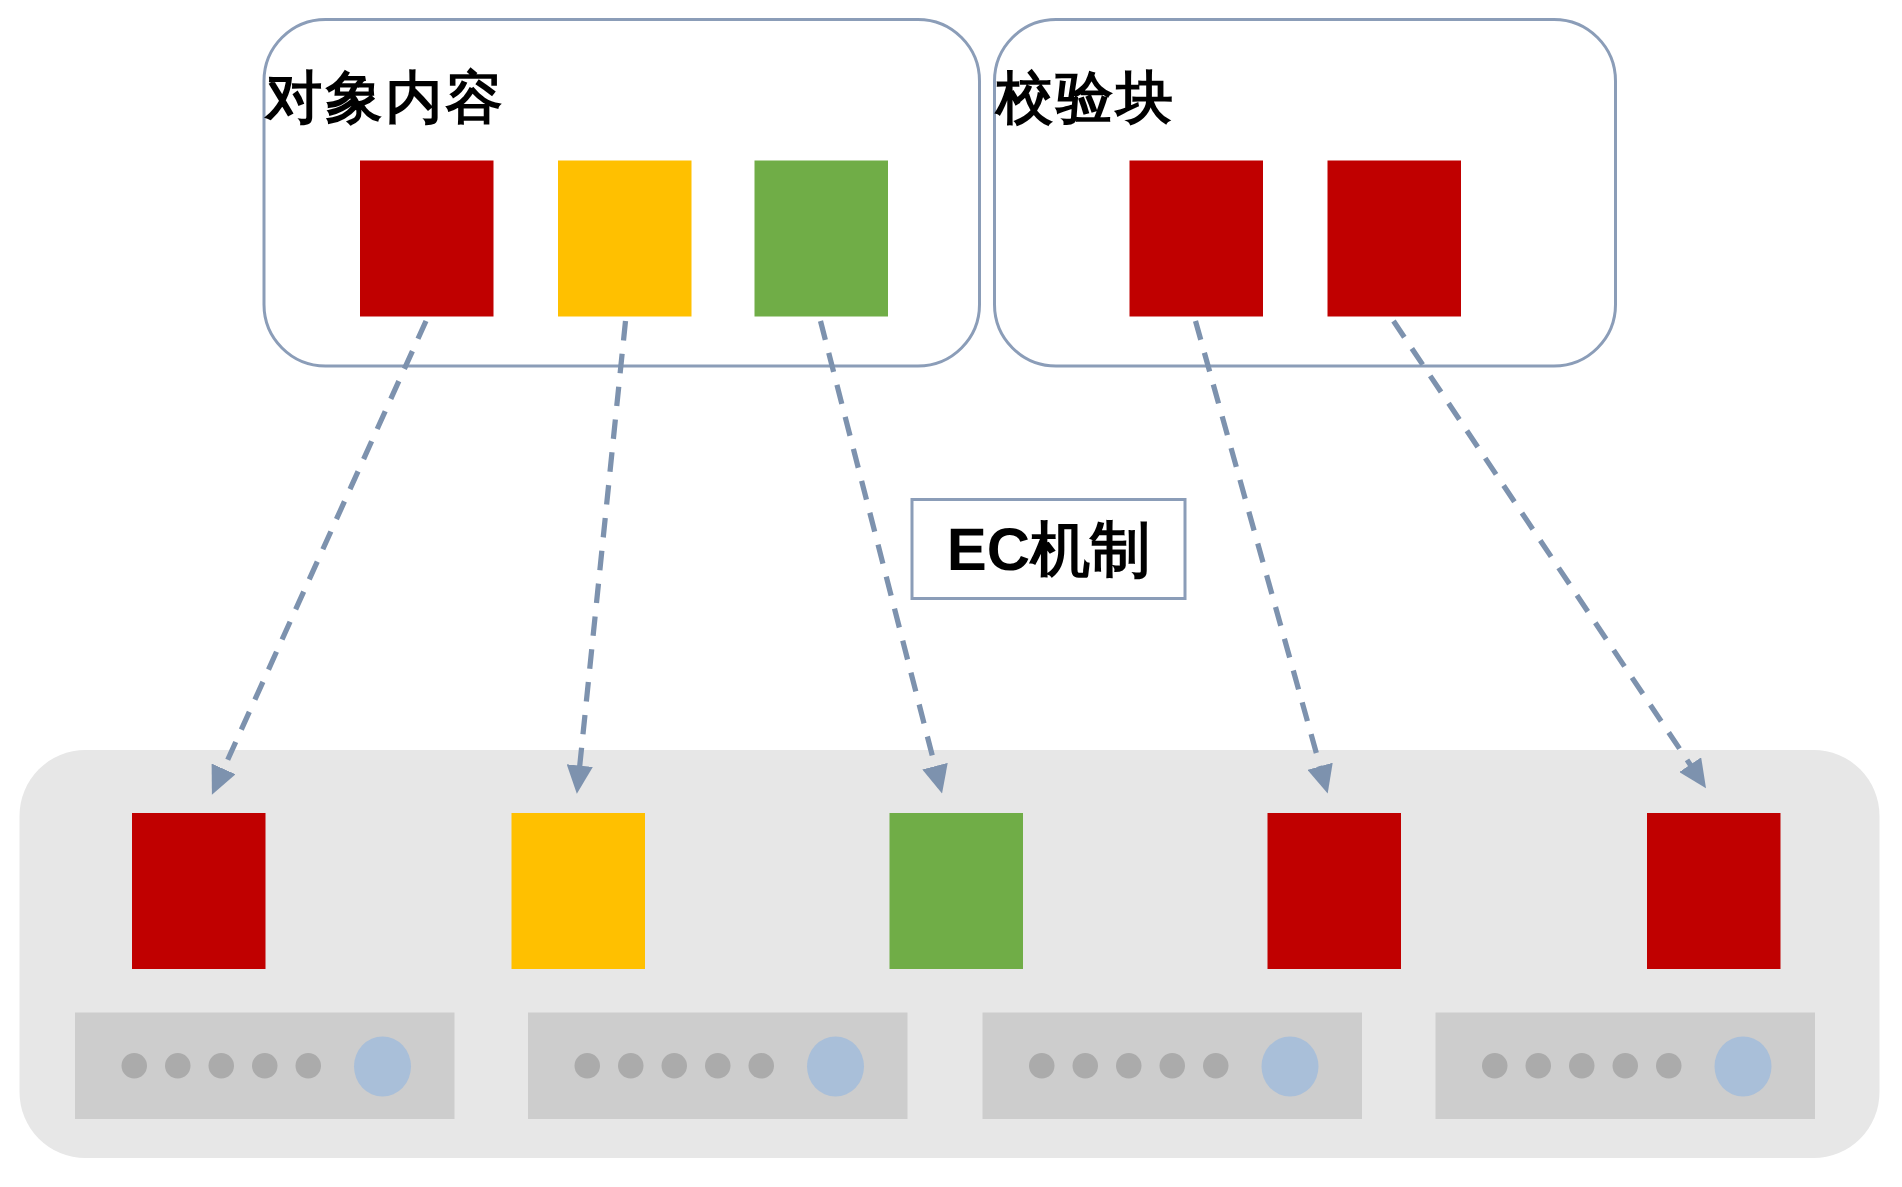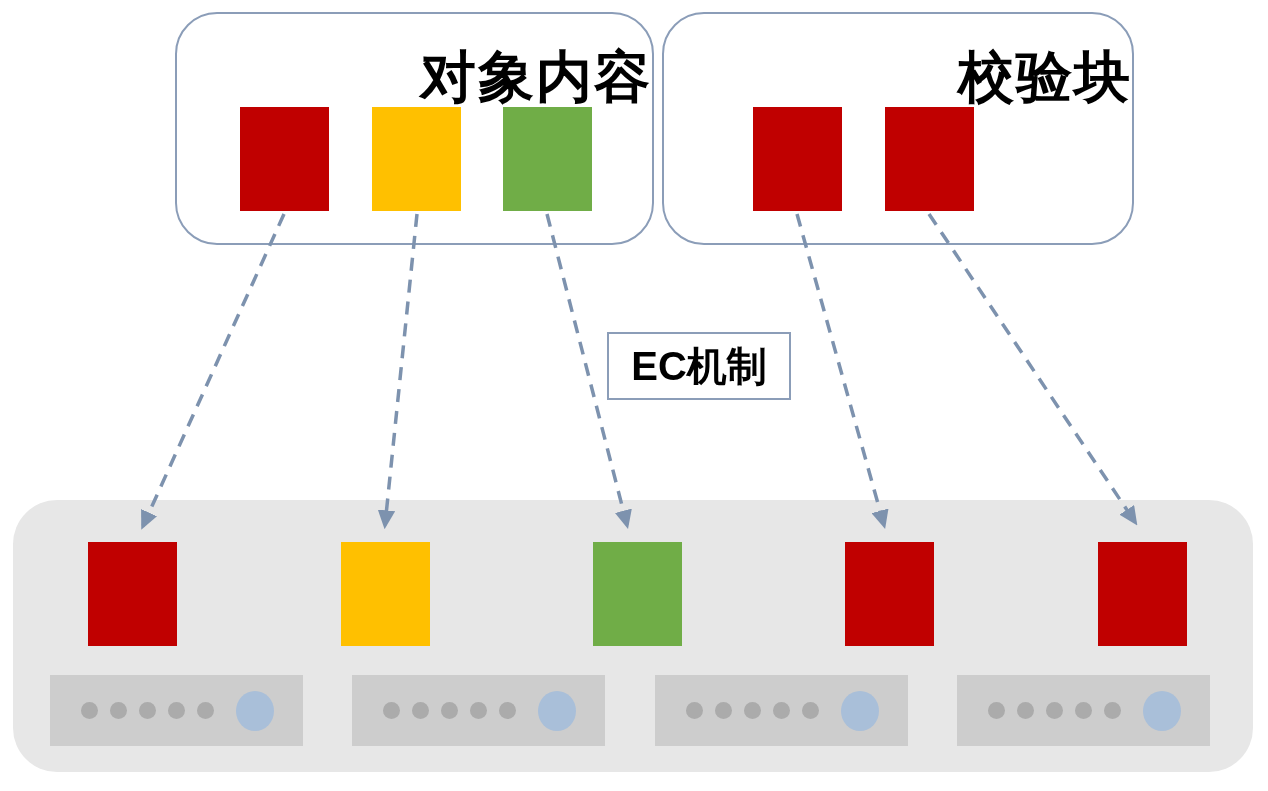--- a/index.html
+++ b/index.html
@@ -13,25 +13,25 @@
 
   
   .top-box{
     position:absolute;top:12px;height:233px;
     border:2.2px solid var(--box-border);
     border-radius:42px;
     background:#fff;
     box-sizing:border-box;
   }
   .box-object{left:175px;width:479px;}
-  .box-parity{left:662px;width:472px;}
+  .box-parity{left:662px;width:416px;}
   .box-title{
     position:absolute;left:0;right:0;top:26px;
-    text-align:right;
-    font-size:56px;font-weight:600;color:#000;
+    text-align:left;
+    font-size:38px;font-weight:600;color:#000;
     letter-spacing:2px;
   }
 
   
   .block{
     position:absolute;width:89px;height:104px;
   }
   .box-object .b1{left:63px;top:93px;}
   .box-object .b2{left:195px;top:93px;}
   .box-object .b3{left:326px;top:93px;}

